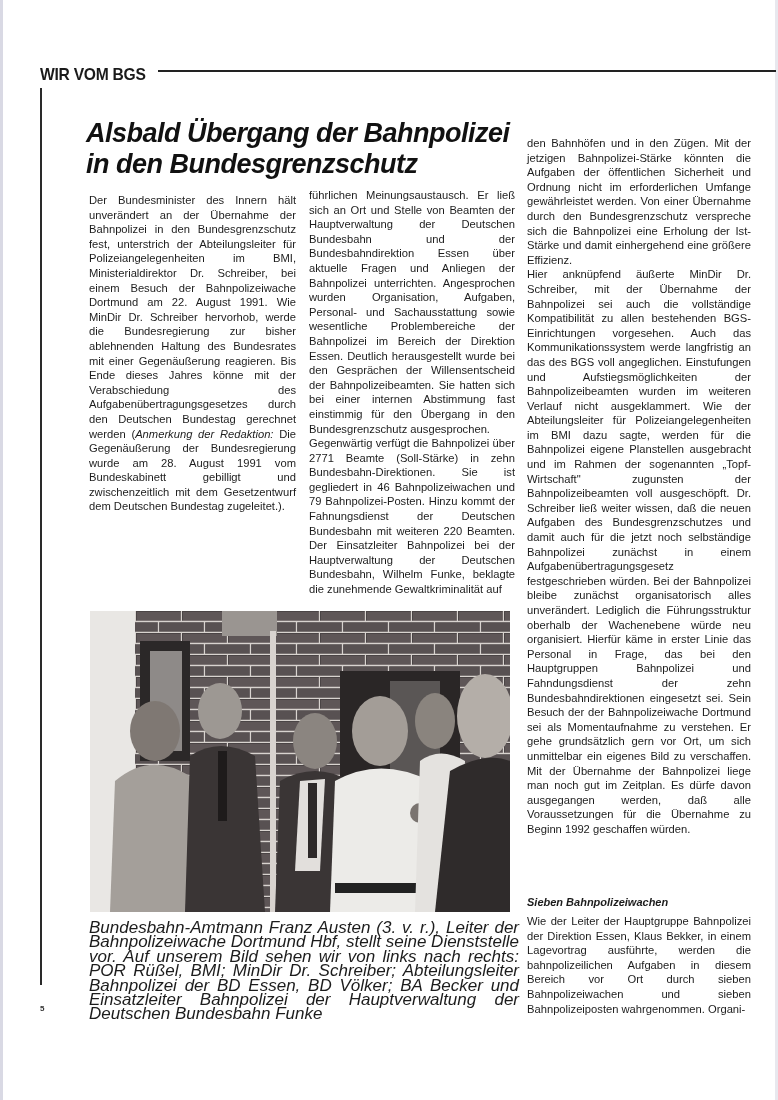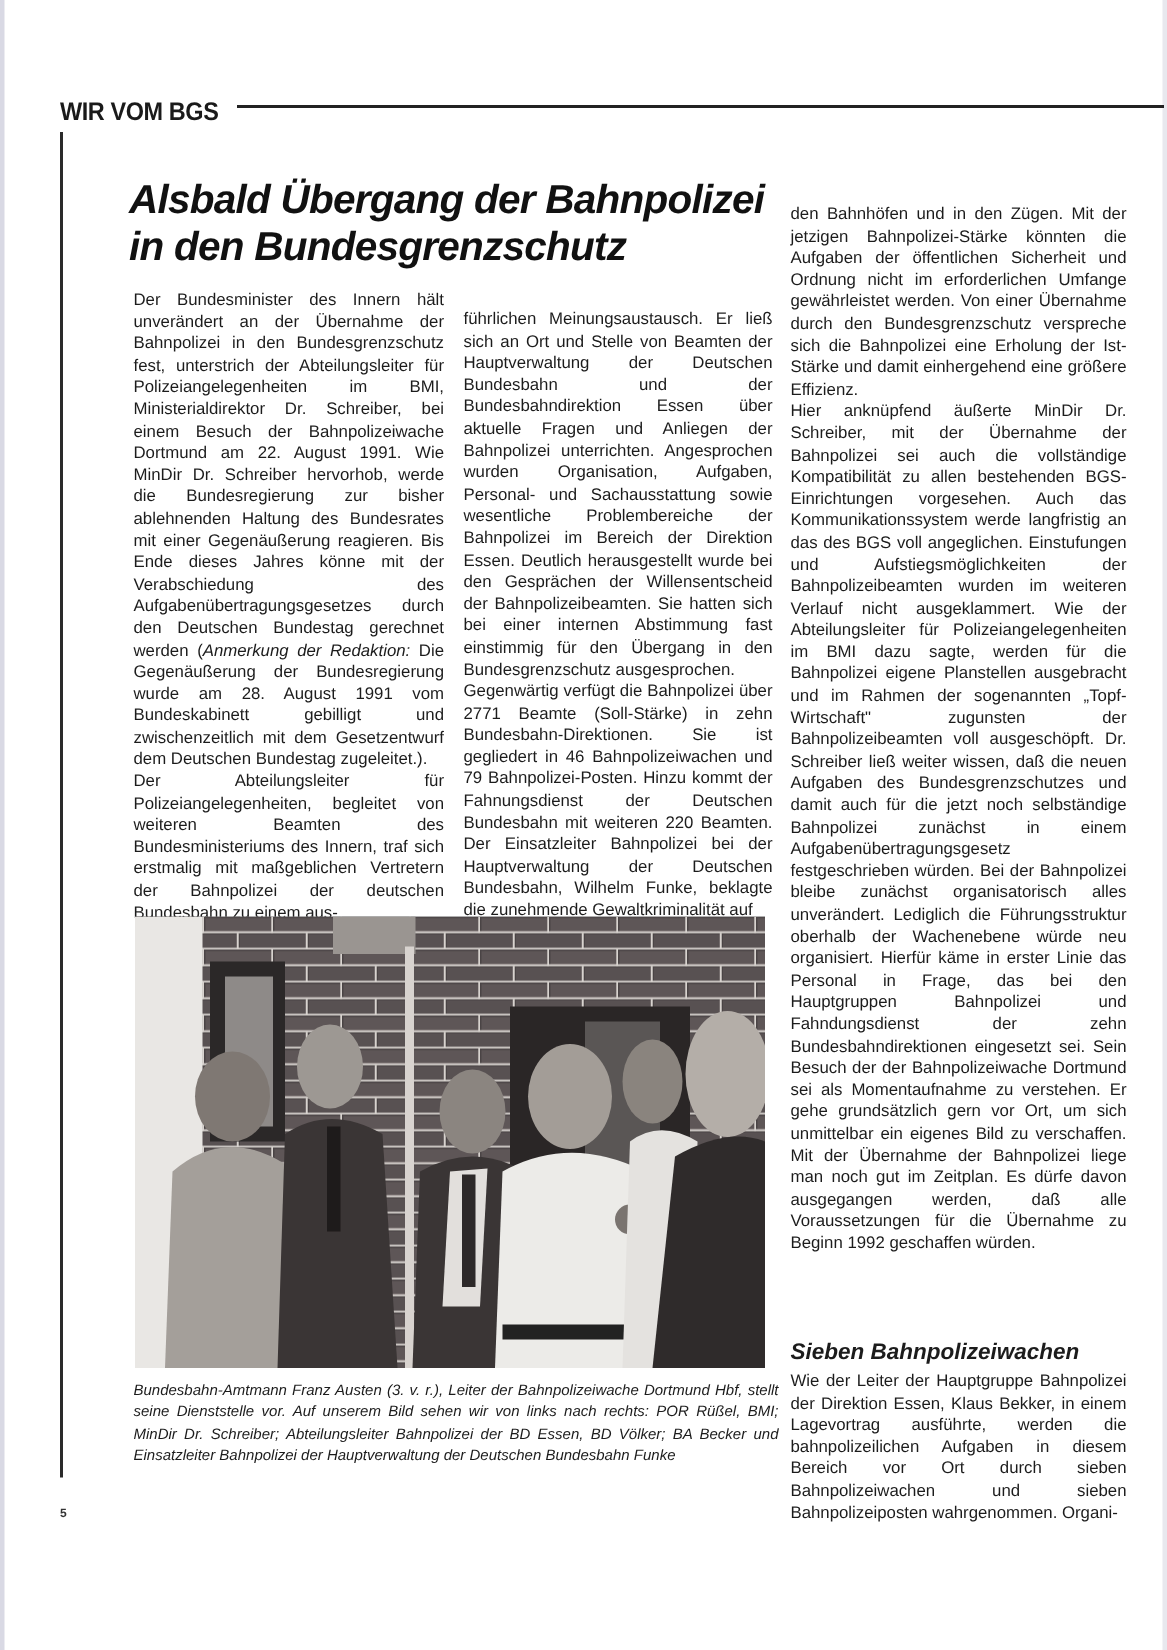--- a/index.html
+++ b/index.html
@@ -10,45 +10,44 @@
   .section-label { position: absolute; left: 40px; top: 65px; font-family: "Liberation Sans", sans-serif;
                    font-weight: bold; font-size: 17px; letter-spacing: -0.3px; color: #1a1a1a;
                    transform: scaleX(0.92); transform-origin: left; }
   .header-rule { position: absolute; left: 158px; top: 70px; width: 618px; height: 2px; background: #222; }
   .vertical-rule { position: absolute; left: 40px; top: 88px; width: 2px; height: 897px; background: #2a2a2a; }
   .headline { position: absolute; left: 86px; top: 118px; width: 430px; font-family: "Liberation Sans", sans-serif;
               font-weight: bold; font-style: italic; font-size: 27px; line-height: 31px; letter-spacing: -0.5px; color: #111; }
   .col { position: absolute; font-size: 11.2px; line-height: 14.6px; text-align: justify; color: #1c1c1c; }
   .col p { margin: 0; }
   .col1 { left: 89px; top: 193px; width: 207px; }
-  .col2 { left: 309px; top: 206px; width: 206px; }
+  .col2 { left: 309px; top: 188px; width: 206px; }
   .col3 { left: 527px; top: 136px; width: 224px; }
   .col4 { left: 527px; top: 893px; width: 224px; }
-  .subhead { font-weight: bold; font-style: italic; font-size: 15px; line-height: 18px; margin-bottom: 3px !important; }
+  .subhead { font-weight: bold; font-style: italic; font-size: 11px; line-height: 18px; margin-bottom: 3px !important; }
   .photo { position: absolute; left: 90px; top: 611px; width: 420px; height: 301px; overflow: hidden; background: #6b6b6b; }
-  .caption { position: absolute; left: 89px; top: 921px; width: 430px; font-size: 10px; line-height: 14.4px;
+  .caption { position: absolute; left: 89px; top: 921px; width: 430px; font-size: 17px; line-height: 14.4px;
              font-style: italic; text-align: justify; color: #1c1c1c; }
   .page-number { position: absolute; left: 40px; top: 1004px; font-size: 8px; font-weight: bold; color: #333; }
   i.em { font-style: italic; }
 </style>
 </head>
 <body>
 
 <div class="left-edge"></div>
 <div class="page-edge"></div>
 
 <div class="section-label">WIR VOM BGS</div>
 <div class="header-rule"></div>
 <div class="vertical-rule"></div>
 
 <h1 class="headline" style="margin:0;">Alsbald Übergang der Bahnpolizei in den Bundesgrenzschutz</h1>
 
 <div class="col col1">
   <p><span>Der Bundesminister des Innern hält unverändert an der Übernahme der Bahnpolizei in den Bundesgrenzschutz fest, unterstrich der Abteilungsleiter für Polizeiangelegenheiten im BMI, Ministerialdirektor Dr. Schreiber, bei einem Besuch der Bahnpolizeiwache Dortmund am 22. August 1991. Wie MinDir Dr. Schreiber hervorhob, werde die Bundesregierung zur bisher ablehnenden Haltung des Bundesrates mit einer Gegenäußerung reagieren. Bis Ende dieses Jahres könne mit der Verabschiedung des Aufgabenübertragungsgesetzes durch den Deutschen Bundestag gerechnet werden (</span><i class="em">Anmerkung der Redaktion:</i><span> Die Gegenäußerung der Bundesregierung wurde am 28. August 1991 vom Bundeskabinett gebilligt und zwischenzeitlich mit dem Gesetzentwurf dem Deutschen Bundestag zugeleitet.).</span></p>
-  <p>Der Abteilungsleiter für Polizeiangelegenheiten, begleitet von weiteren Beamten des Bundesministeriums des Innern, traf sich erstmalig mit maßgeblichen Vertretern der Bahnpolizei der deutschen Bundesbahn zu einem aus-</p>
 </div>
 
 <div class="col col2">
   <p>führlichen Meinungsaustausch. Er ließ sich an Ort und Stelle von Beamten der Hauptverwaltung der Deutschen Bundesbahn und der Bundesbahndirektion Essen über aktuelle Fragen und Anliegen der Bahnpolizei unterrichten. Angesprochen wurden Organisation, Aufgaben, Personal- und Sachausstattung sowie wesentliche Problembereiche der Bahnpolizei im Bereich der Direktion Essen. Deutlich herausgestellt wurde bei den Gesprächen der Willensentscheid der Bahnpolizeibeamten. Sie hatten sich bei einer internen Abstimmung fast einstimmig für den Übergang in den Bundesgrenzschutz ausgesprochen.</p>
   <p>Gegenwärtig verfügt die Bahnpolizei über 2771 Beamte (Soll-Stärke) in zehn Bundesbahn-Direktionen. Sie ist gegliedert in 46 Bahnpolizeiwachen und 79 Bahnpolizei-Posten. Hinzu kommt der Fahnungsdienst der Deutschen Bundesbahn mit weiteren 220 Beamten. Der Einsatzleiter Bahnpolizei bei der Hauptverwaltung der Deutschen Bundesbahn, Wilhelm Funke, beklagte die zunehmende Gewaltkriminalität auf</p>
 </div>
 
 <div class="col col3">
   <p>den Bahnhöfen und in den Zügen. Mit der jetzigen Bahnpolizei-Stärke könnten die Aufgaben der öffentlichen Sicherheit und Ordnung nicht im erforderlichen Umfange gewährleistet werden. Von einer Übernahme durch den Bundesgrenzschutz verspreche sich die Bahnpolizei eine Erholung der Ist-Stärke und damit einhergehend eine größere Effizienz.</p>
   <p>Hier anknüpfend äußerte MinDir Dr. Schreiber, mit der Übernahme der Bahnpolizei sei auch die vollständige Kompatibilität zu allen bestehenden BGS-Einrichtungen vorgesehen. Auch das Kommunikationssystem werde langfristig an das des BGS voll angeglichen. Einstufungen und Aufstiegsmöglichkeiten der Bahnpolizeibeamten wurden im weiteren Verlauf nicht ausgeklammert. Wie der Abteilungsleiter für Polizeiangelegenheiten im BMI dazu sagte, werden für die Bahnpolizei eigene Planstellen ausgebracht und im Rahmen der sogenannten „Topf-Wirtschaft" zugunsten der Bahnpolizeibeamten voll ausgeschöpft. Dr. Schreiber ließ weiter wissen, daß die neuen Aufgaben des Bundesgrenzschutzes und damit auch für die jetzt noch selbständige Bahnpolizei zunächst in einem Aufgabenübertragungsgesetz festgeschrieben würden. Bei der Bahnpolizei bleibe zunächst organisatorisch alles unverändert. Lediglich die Führungsstruktur oberhalb der Wachenebene würde neu organisiert. Hierfür käme in erster Linie das Personal in Frage, das bei den Hauptgruppen Bahnpolizei und Fahndungsdienst der zehn Bundesbahndirektionen eingesetzt sei. Sein Besuch der der Bahnpolizeiwache Dortmund sei als Momentaufnahme zu verstehen. Er gehe grundsätzlich gern vor Ort, um sich unmittelbar ein eigenes Bild zu verschaffen. Mit der Übernahme der Bahnpolizei liege man noch gut im Zeitplan. Es dürfe davon ausgegangen werden, daß alle Voraussetzungen für die Übernahme zu Beginn 1992 geschaffen würden.</p>

